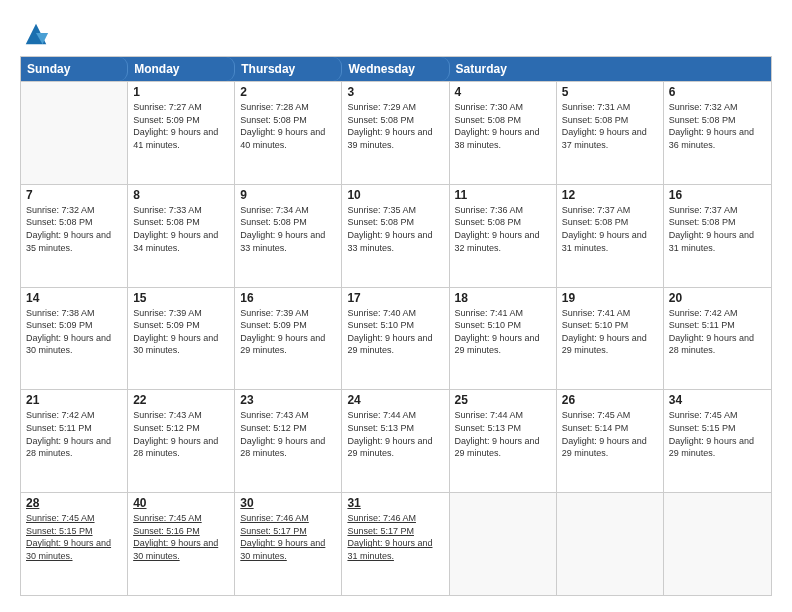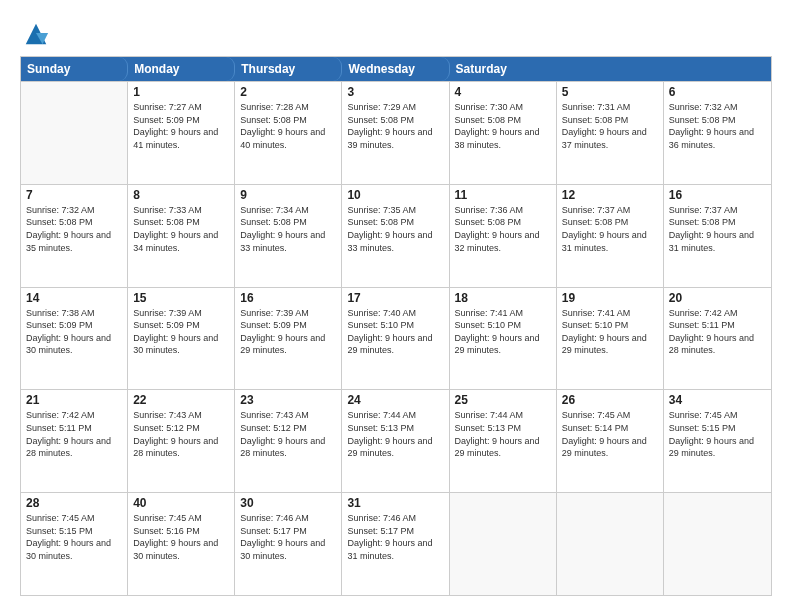--- a/index.html
+++ b/index.html
@@ -100,21 +100,21 @@
       font-size: 12px;
       font-weight: bold;
       color: #222;
       margin-bottom: 2px;
     }
     .day-info {
       font-size: 9px;
       color: #333;
       line-height: 1.4;
     }
-    .cal-row:last-child .cal-cell { border-bottom: none; }
+    .cal-row:last-child .cal-cell { border-bottom: none; text-decoration: underline; }
   </style>
 </head>
 <body>
 
 <div class="page">
   <div class="header">
     <div class="logo">
       <div>
         <div style="display:flex;align-items:center;">
           <div class="logo-text">

